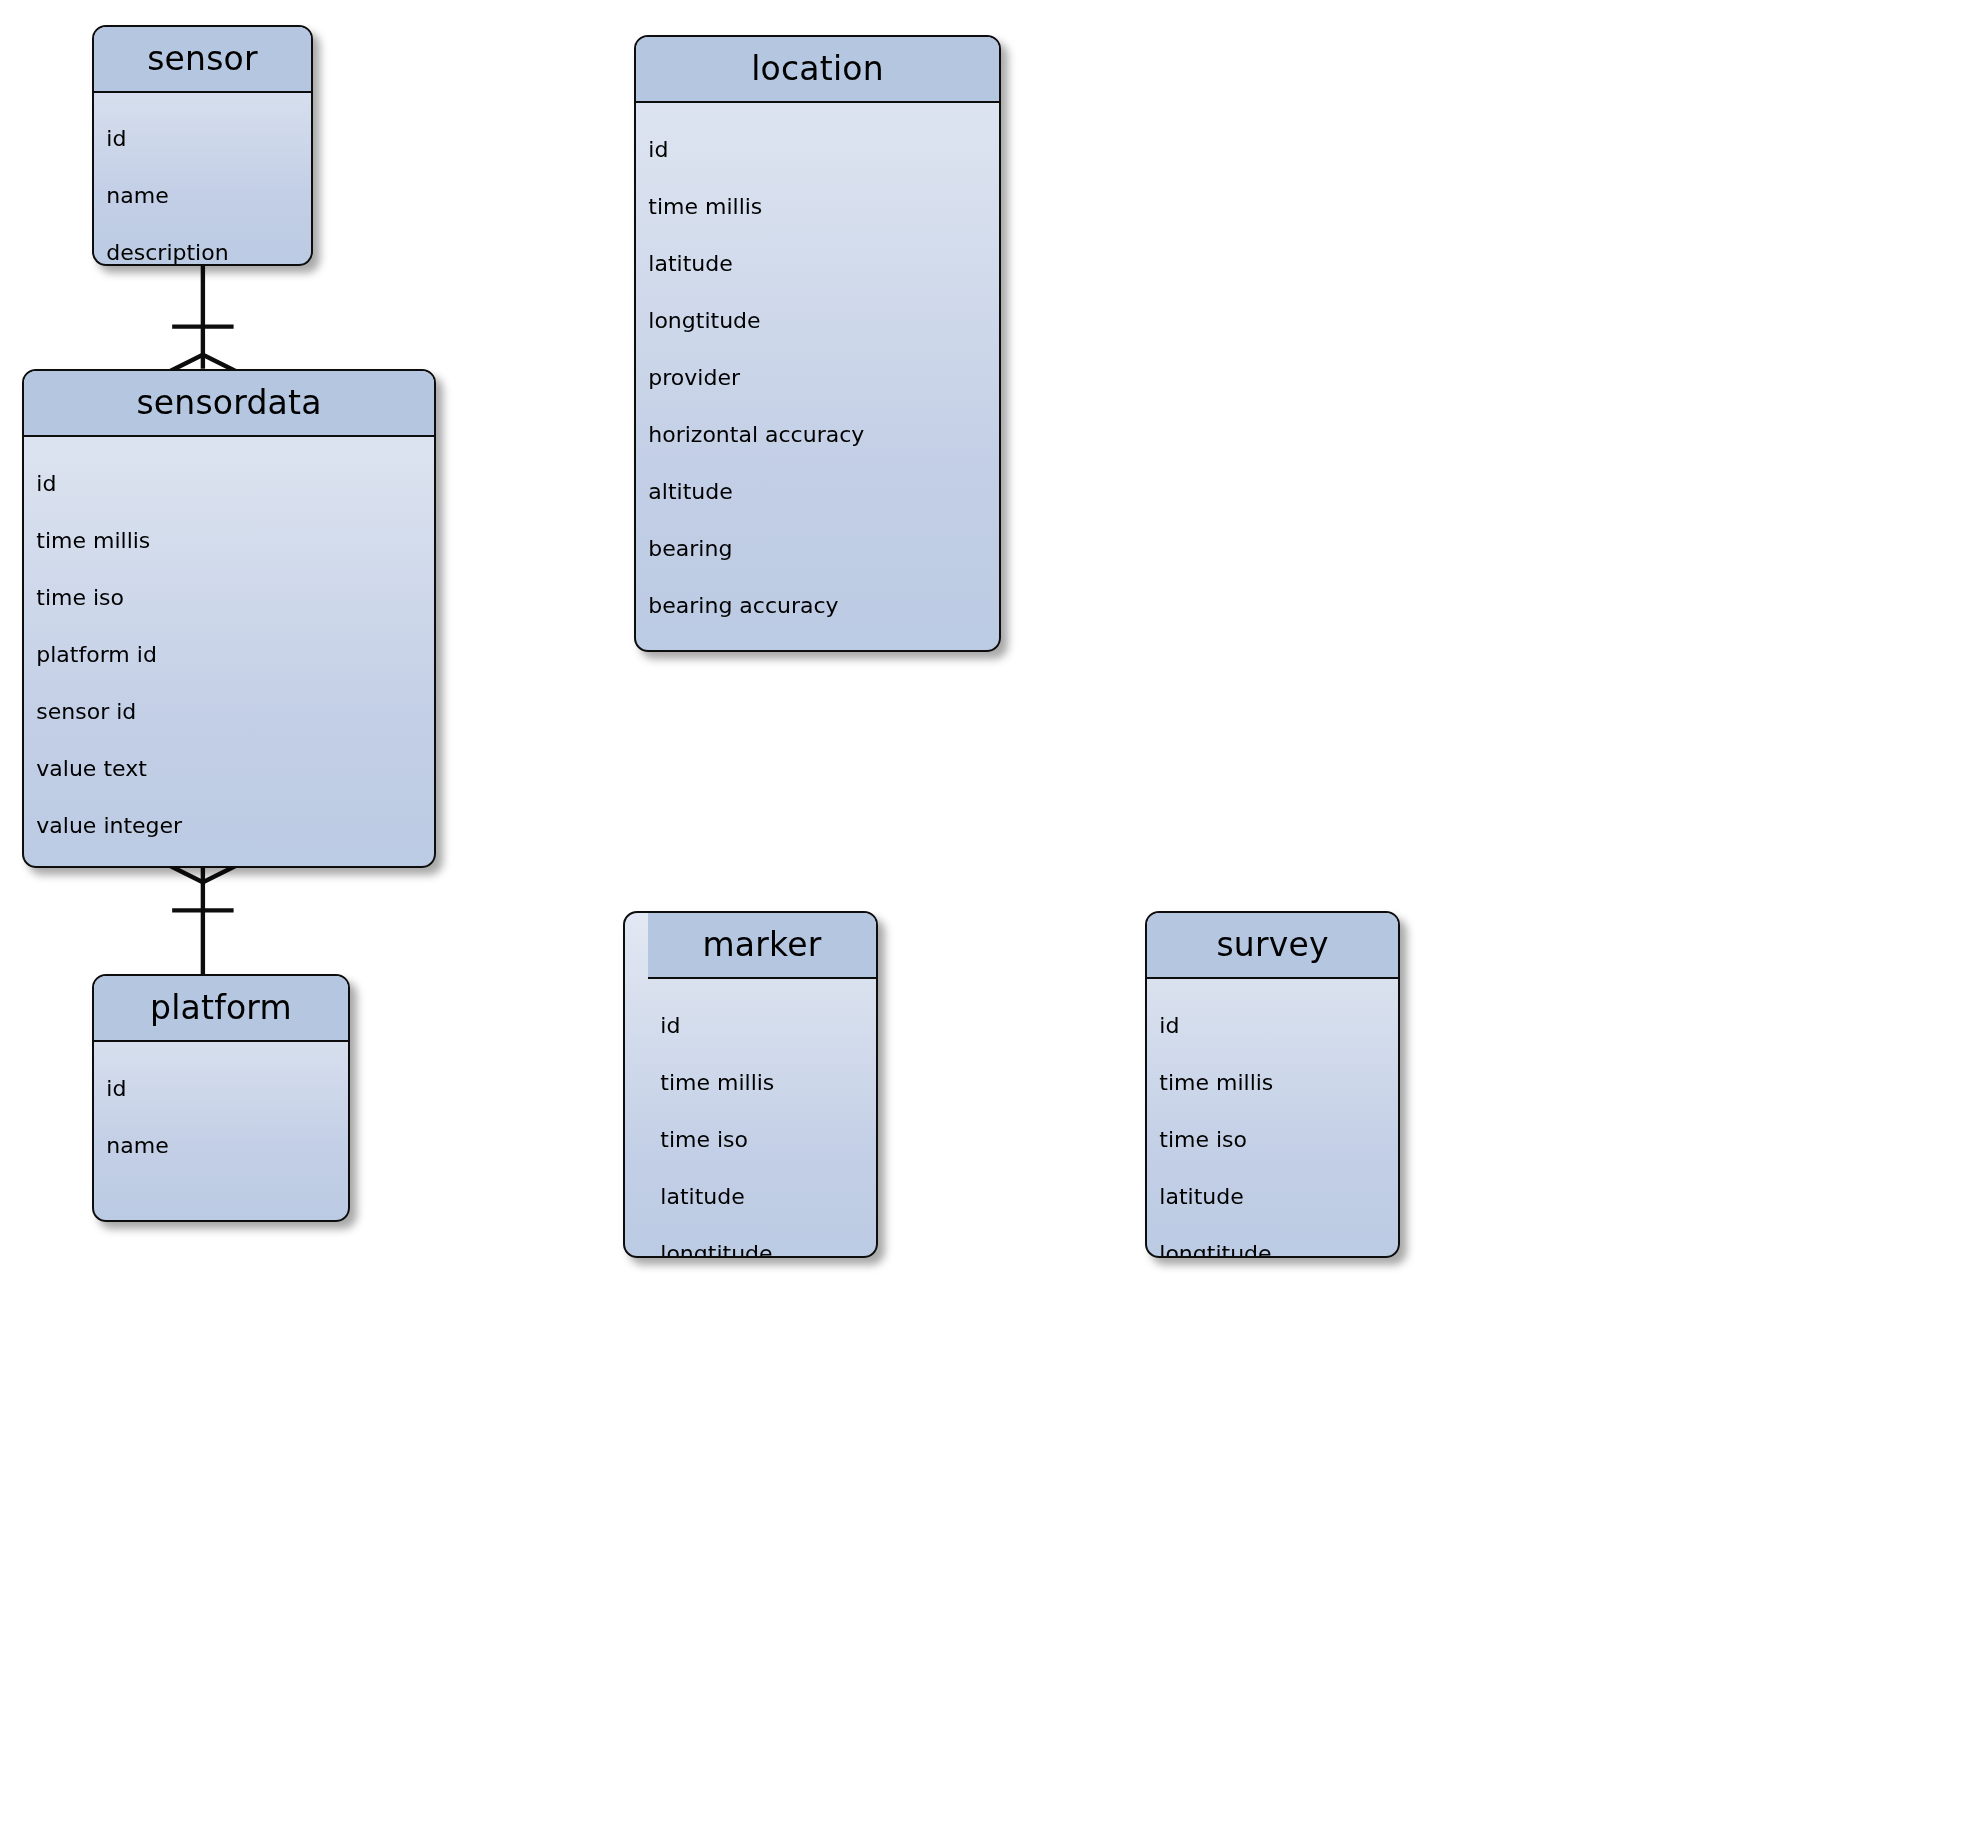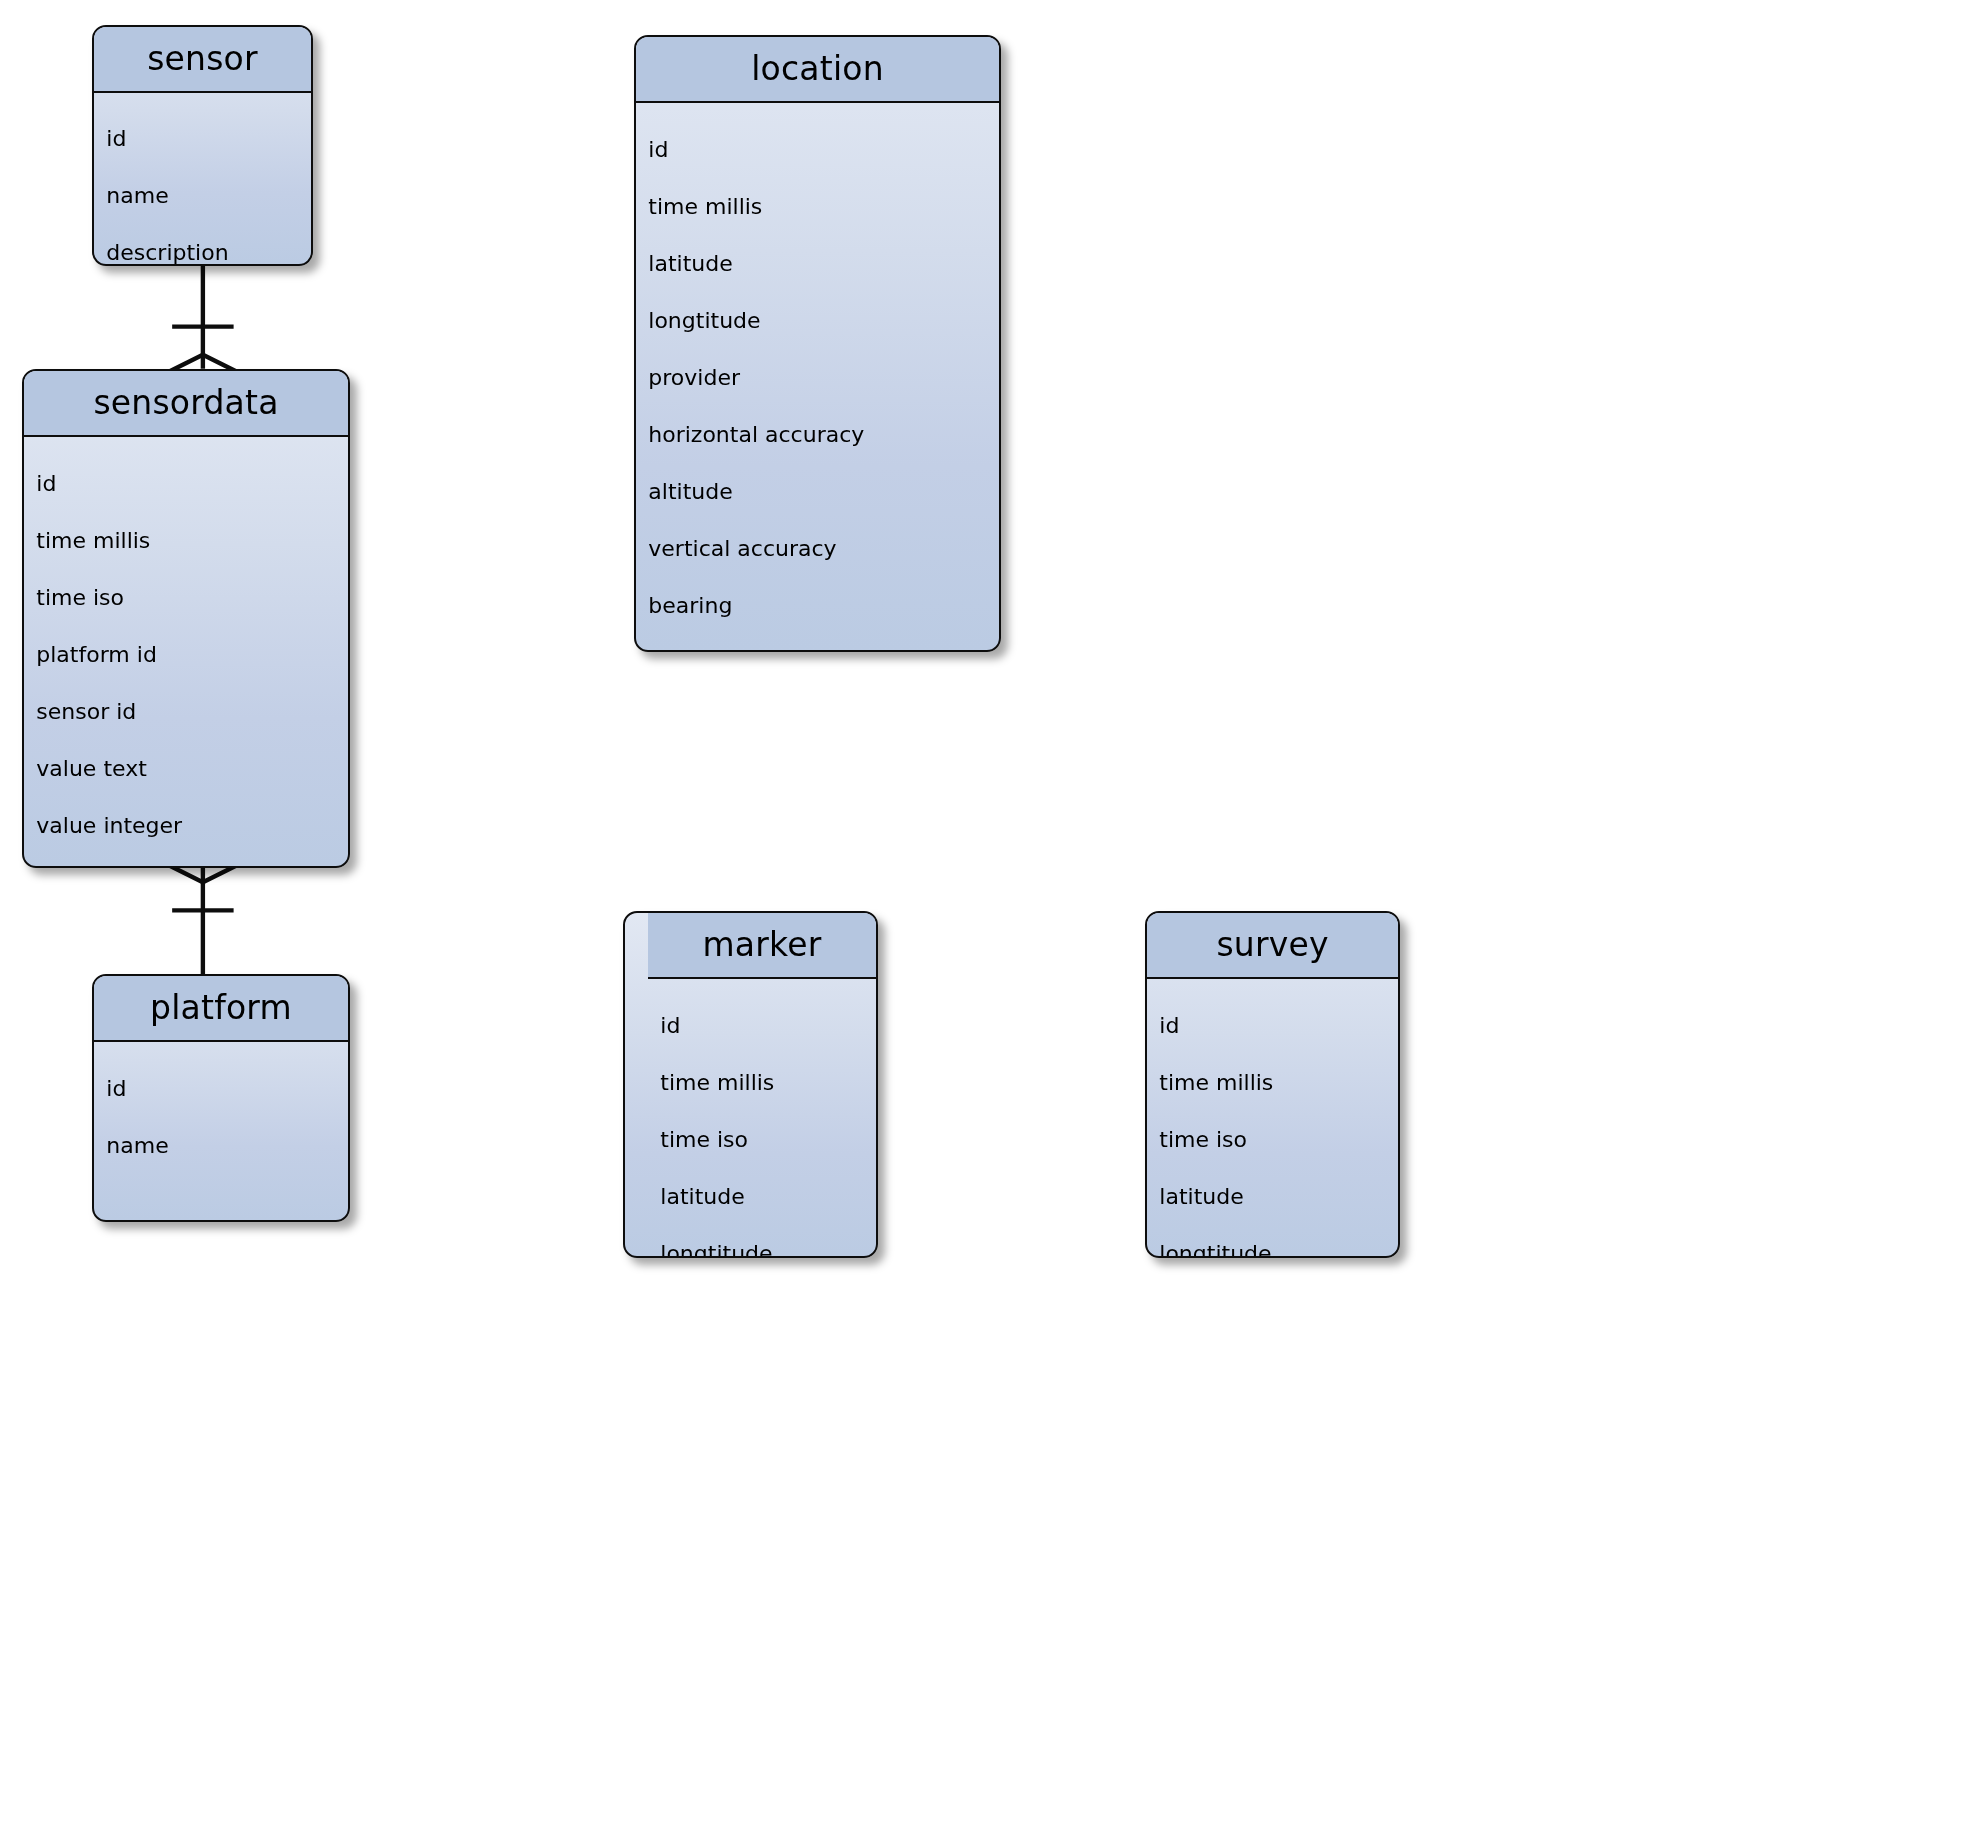--- a/index.html
+++ b/index.html
@@ -53,21 +53,21 @@
   }
   .attr {
     font-size: 22px;
     line-height: 57px;
     white-space: nowrap;
     color: #000000;
   }
 
   
   #entity-sensor      { left: 92px;  top: 24.6px;   width: 221px;  height: 241px; }
-  #entity-sensordata  { left: 22px;   top: 369px;  width: 328px;  height: 499px; }
+  #entity-sensordata  { left: 22px;   top: 369px;  width: 414px;  height: 499px; }
   #entity-platform    { left: 92px;  top: 974px; width: 258px;  height: 248px; }
   #entity-location    { left: 634px;  top: 35px;   width: 367px;  height: 617px; }
   #entity-marker      { left: 623px;  top: 911px; width: 255px;  height: 347px; padding-left: 23px; }
   #entity-survey      { left: 1100px; top: 911px; width: 255px;  height: 347px; margin-left: 45px; }
 </style>
 </head>
 <body>
 
 <div id="canvas">
 
@@ -125,21 +125,20 @@
   <div class="entity" id="entity-location">
     <div class="entity-header">location</div>
     <div class="entity-body">
       <div class="attr">id</div>
       <div class="attr">time millis</div>
       <div class="attr">latitude</div>
       <div class="attr">longtitude</div>
       <div class="attr">provider</div>
       <div class="attr">horizontal accuracy</div>
       <div class="attr">altitude</div>
-      <div class="attr">vertical accuracy</div>
       <div class="attr">bearing</div>
       <div class="attr">bearing accuracy</div>
 
     </div>
   </div>
 
   <div class="entity" id="entity-marker">
     <div class="entity-header">marker</div>
     <div class="entity-body">
       <div class="attr">id</div>

